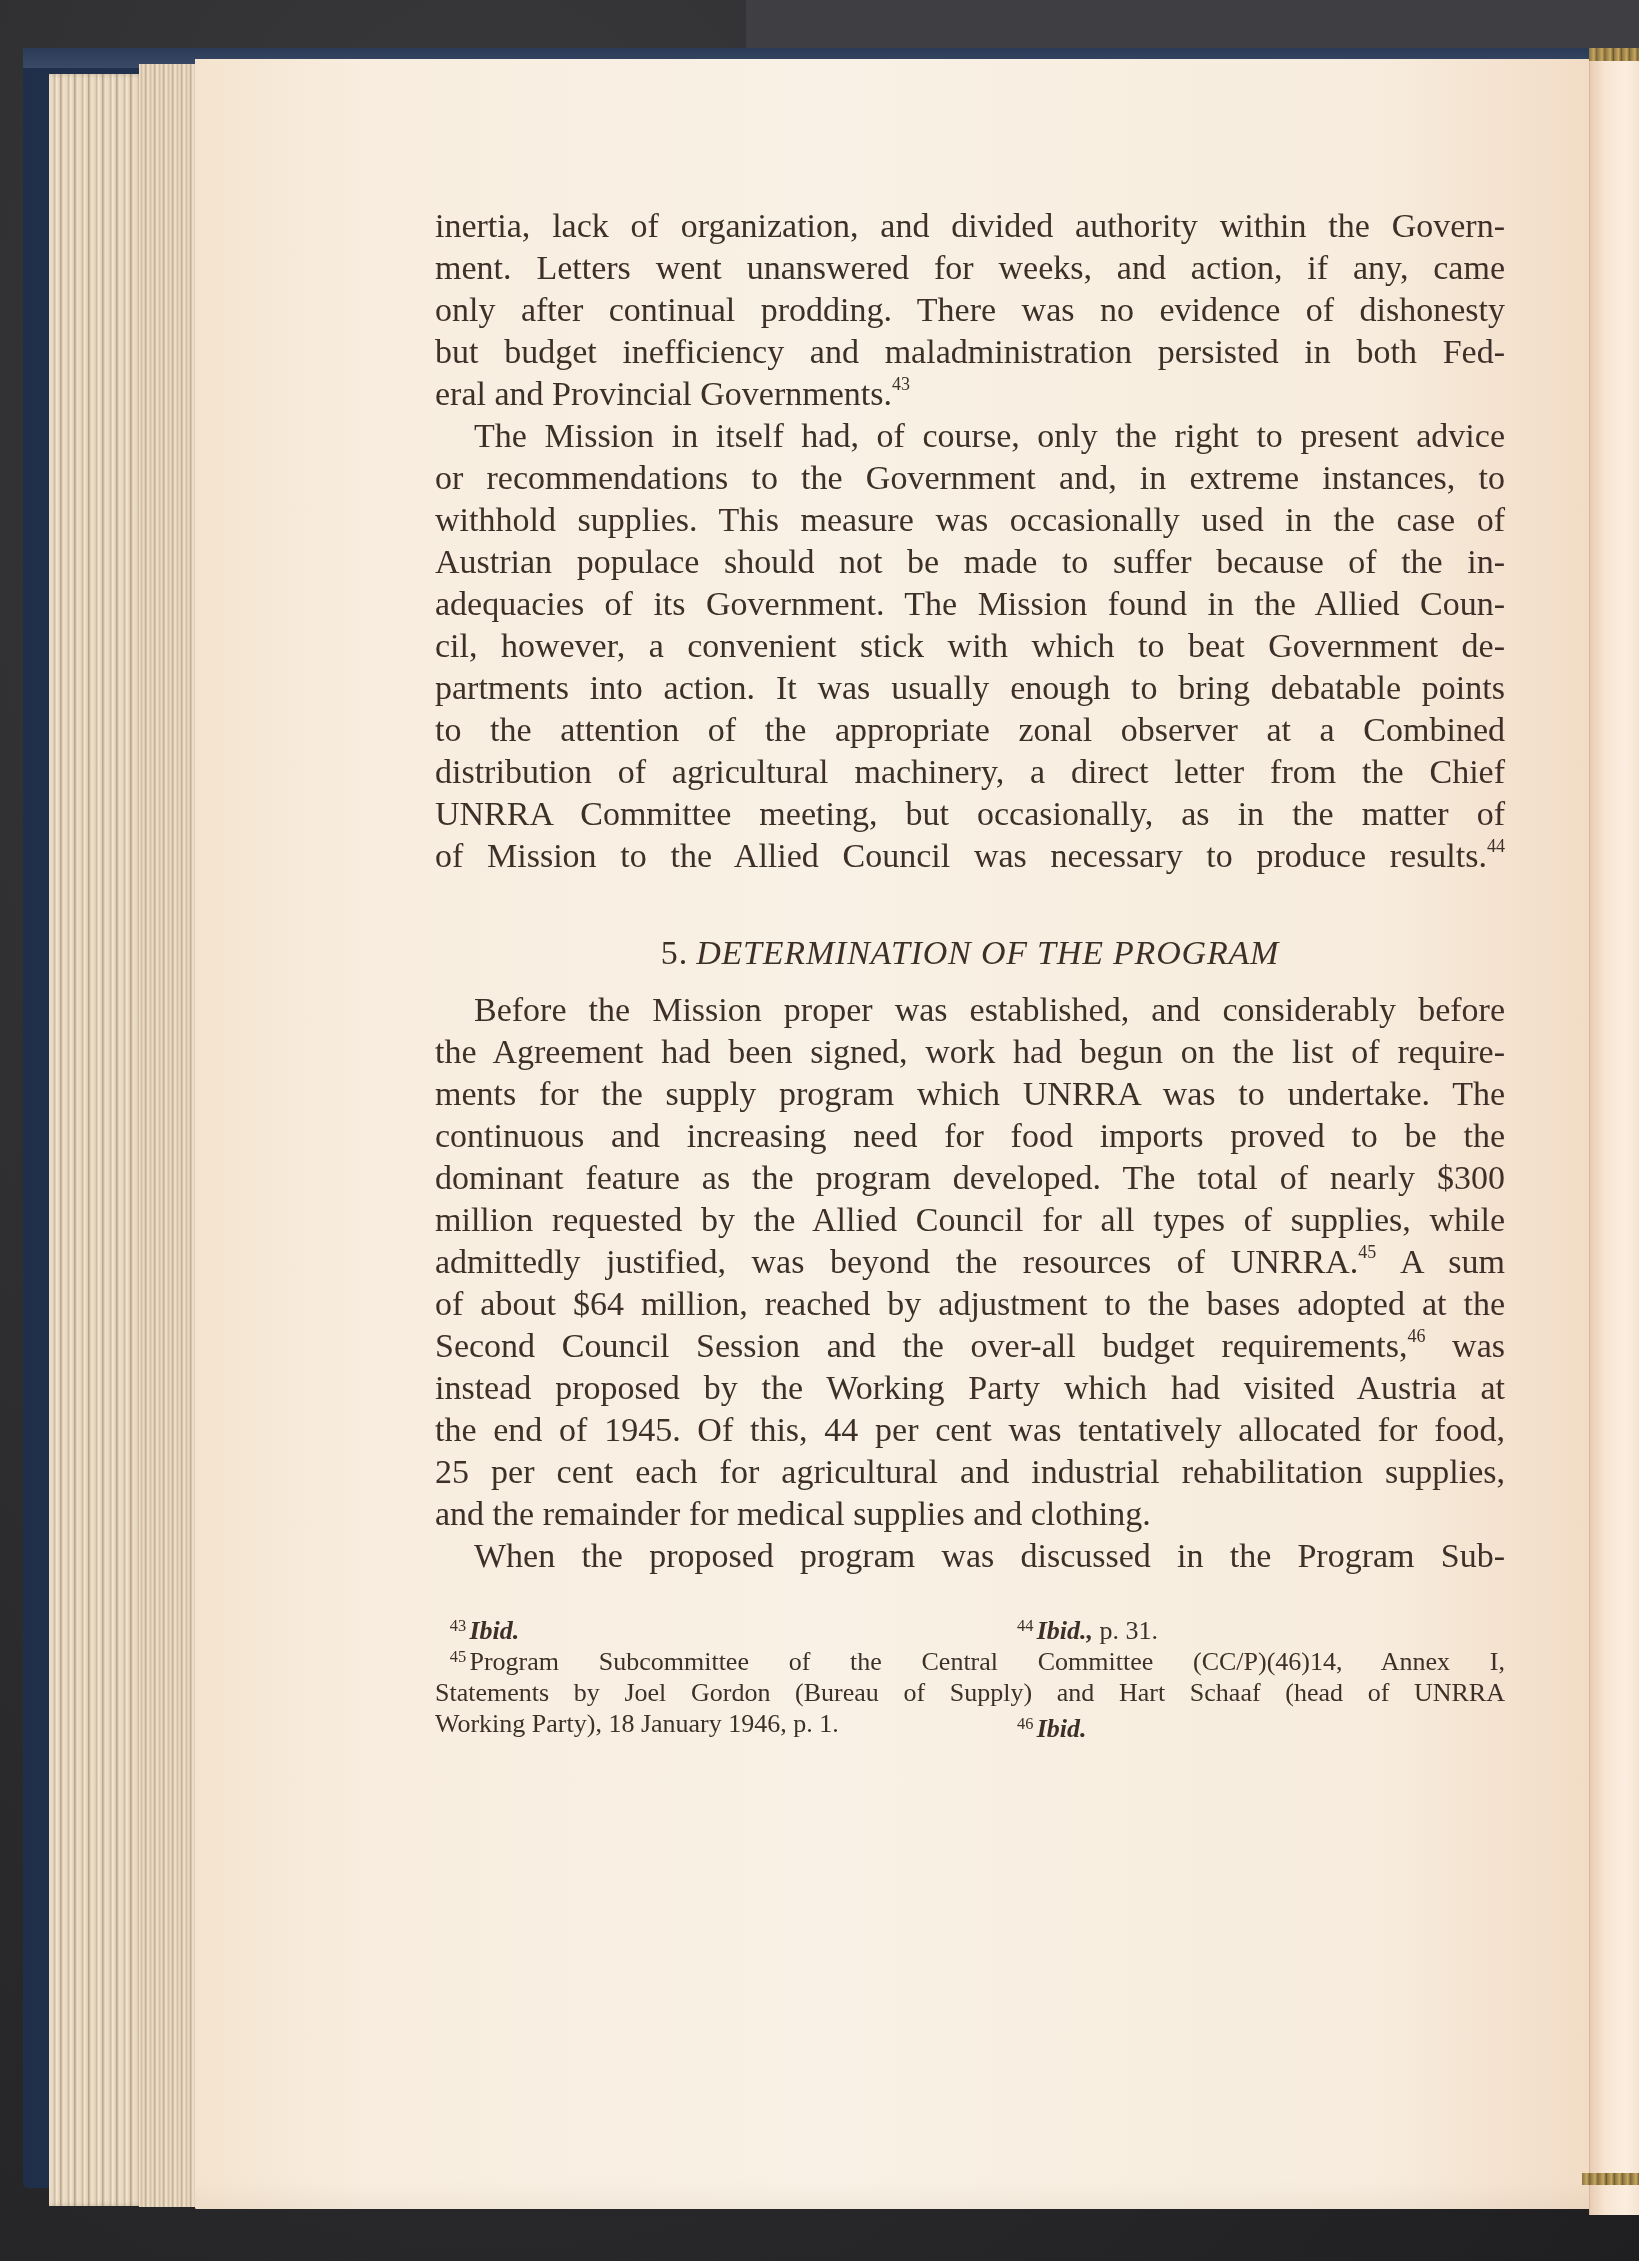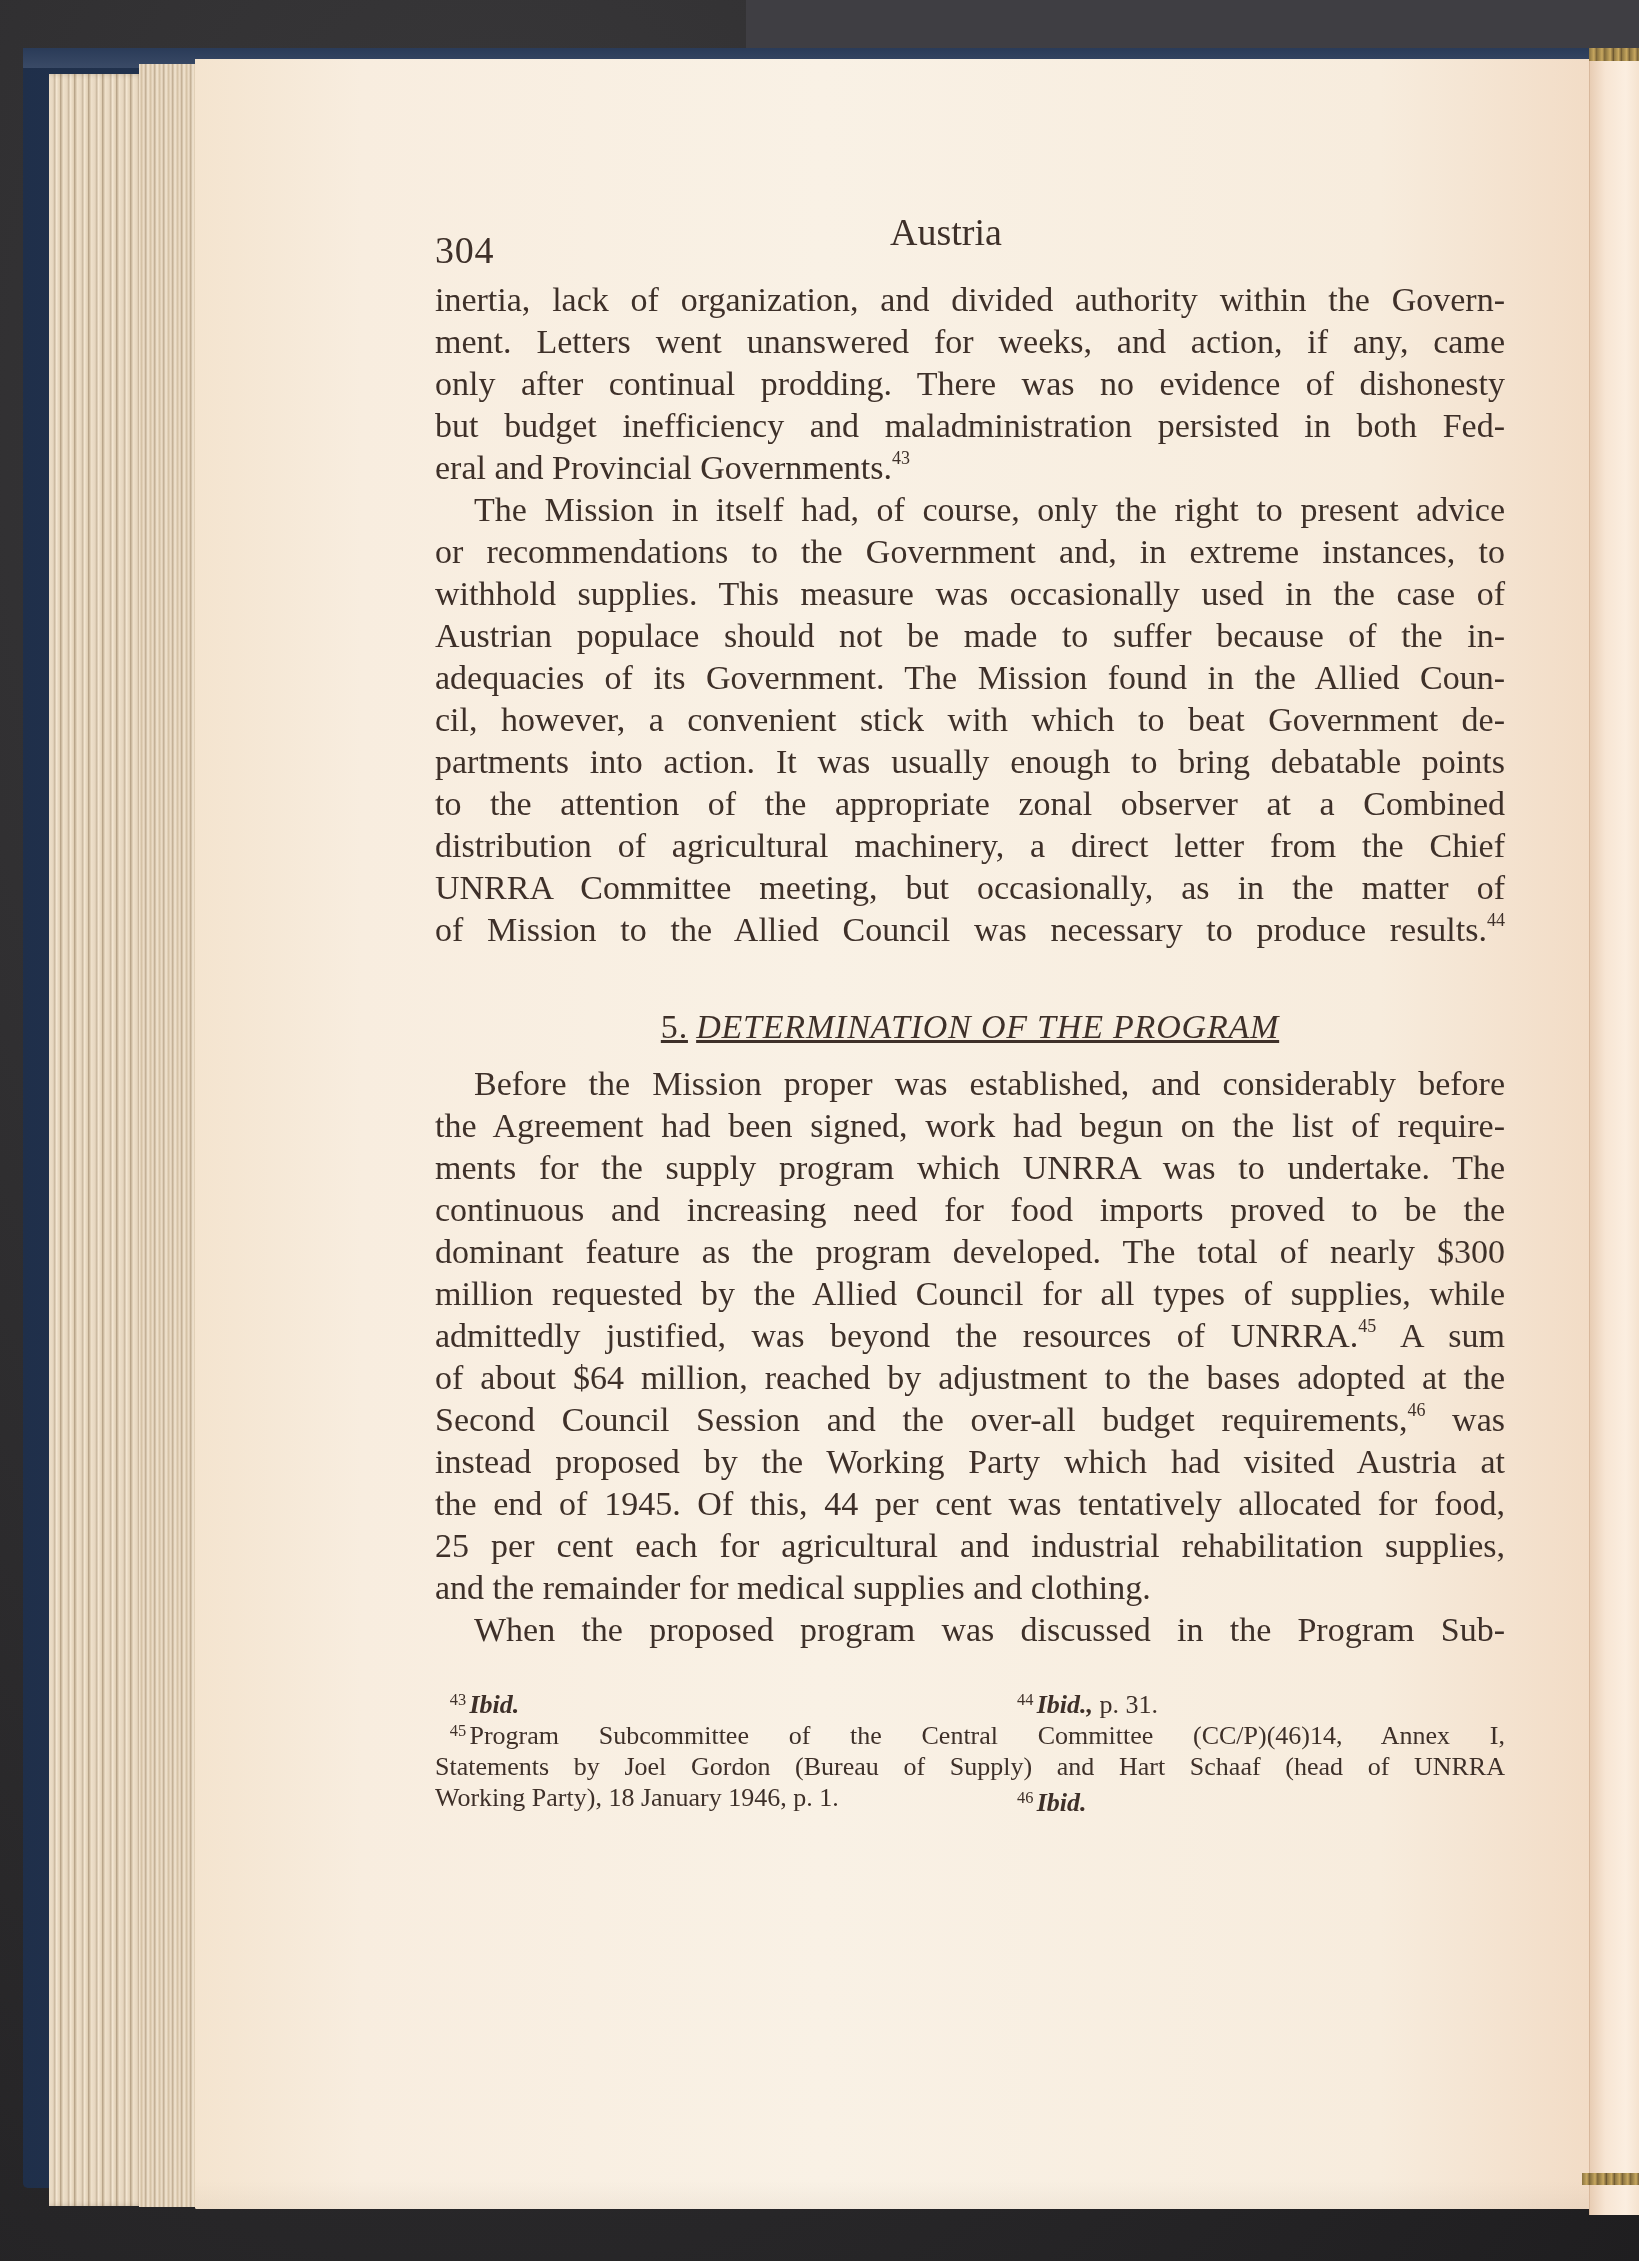--- a/index.html
+++ b/index.html
@@ -143,21 +143,20 @@
       vertical-align: 14.8px;
       line-height: 0;
     }
     .section-heading {
       margin: 54px 0 14.8px 0;
       text-align: center;
       font-style: italic;
       font-size: 34px;
       letter-spacing: 0.8px;
       line-height: 43px;
-      text-decoration: underline;
     }
     .section-heading .num {
       font-style: normal;
       margin-right: 8.2px;
     }
     .para2 { margin-top: 3.3px; }
     .footnotes {
       margin-top: 33px;
       font-size: 26px;
       line-height: 31px;
@@ -199,24 +198,20 @@
 <div class="page-stack"></div>
 <div class="page-stack-inner"></div>
 <div class="page"></div>
 <div class="page-bottom-shade"></div>
 <div class="next-page-edge"></div>
 <div class="headband"></div>
 <div class="headband-bottom"></div>
 
 <div class="text-block">
 
-  <div class="running-head">
-    <span class="folio">304</span>
-    <span class="head-title">Austria</span>
-  </div>
 
   <p class="body">
     <span class="line">inertia, lack of organization, and divided authority within the Govern-</span>
     <span class="line">ment. Letters went unanswered for weeks, and action, if any, came</span>
     <span class="line">only after continual prodding. There was no evidence of dishonesty</span>
     <span class="line">but budget inefficiency and maladministration persisted in both Fed-</span>
     <span class="line last"><span>eral and Provincial Governments.</span><sup class="fn">43</sup></span>
   </p>
 
   <p class="body" style="padding-left:39px;">

